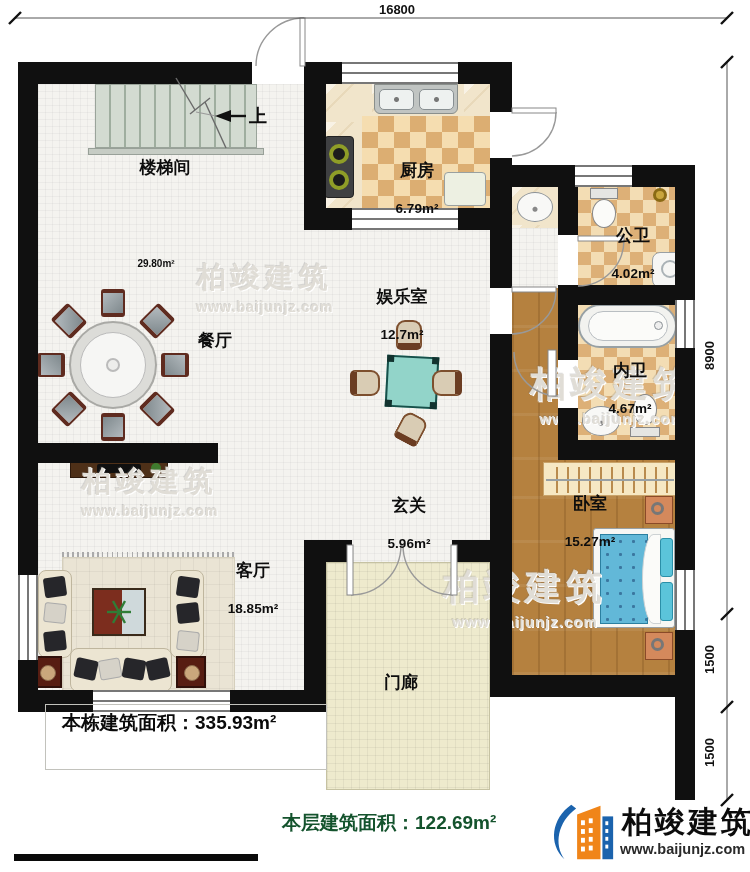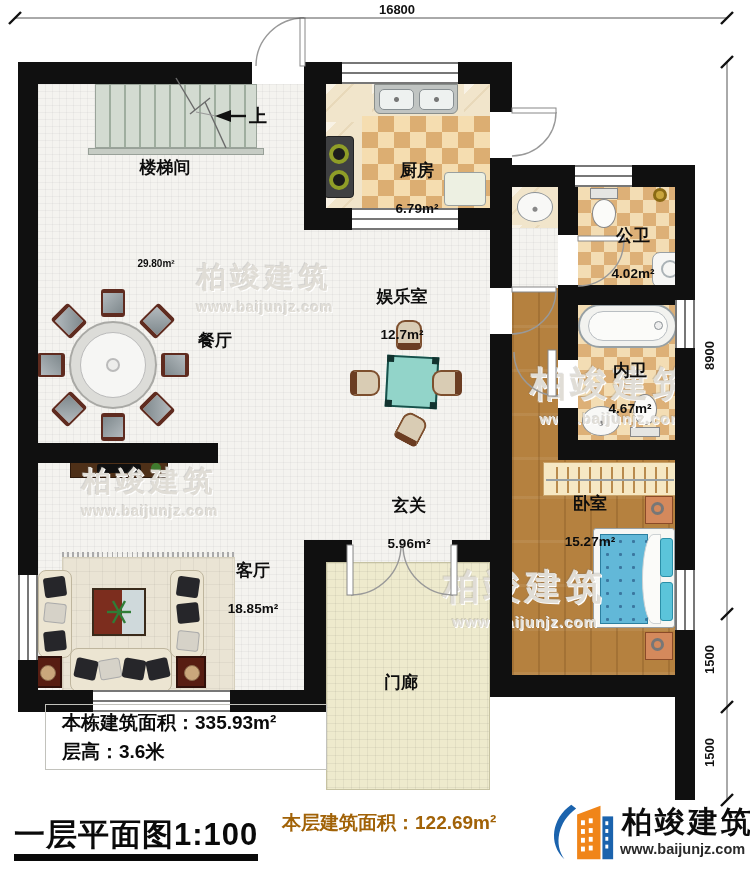--- a/index.html
+++ b/index.html
@@ -111,21 +111,21 @@
   .wm-l .co{font-size:36px;} .wm-l .url{font-size:15px;}
 
   
   .overlay{position:absolute;left:0;top:0;z-index:33;pointer-events:none;}
 
   
   .infobox{position:absolute;left:34px;top:704px;width:282px;height:66px;border:1px solid #c2c2bc;z-index:40;background:transparent;margin-left:11px;}
   .infoline{position:absolute;left:16px;font-size:19px;font-weight:700;color:#0a0a0a;white-space:nowrap;}
   .title{position:absolute;left:14px;top:814px;font-size:31px;font-weight:700;color:#0a0a0a;z-index:40;white-space:nowrap;letter-spacing:1px;}
   .titlebar{position:absolute;left:14px;top:854px;width:244px;height:7px;background:#0a0a0a;z-index:40;}
-  .footline{position:absolute;left:282px;font-size:19px;font-weight:700;color:#a16207;z-index:40;white-space:nowrap;}
+  .footline{position:absolute;left:282px;font-size:19px;font-weight:700;color:#14532d;z-index:40;white-space:nowrap;}
   .brandco{position:absolute;left:622px;top:802px;font-size:30px;font-weight:800;color:#0c0c0c;letter-spacing:3px;z-index:40;white-space:nowrap;}
   .brandurl{position:absolute;left:620px;top:841px;font-size:14.5px;font-weight:700;color:#2a2a2a;z-index:40;white-space:nowrap;}
   .logo{position:absolute;left:544px;top:796px;z-index:40;}
 </style>
 </head>
 <body>
 
 <div class="stage">
 
   <div class="floor tile" style="left:38px;top:84px;width:452px;height:606px;"></div>
@@ -410,23 +410,21 @@
     <span class="rname">卧室</span>
     <span class="rarea">15.27m²</span>
     </div>
   <div class="rlabel" style="left:401px;top:673px;">
     <span class="rname">门廊</span>
     </div>
   <div class="uplabel" style="left:249px;top:104px;">上</div>
 
   <div class="infobox">
     <div class="infoline" style="top:5px;">本栋建筑面积：335.93m²</div>
-    <div class="infoline" style="top:34px;">层高：3.6米</div>
-  </div>
-  <div class="title">一层平面图1:100</div>
+  </div>
   <div class="titlebar"></div>
   <div class="footline" style="top:810px;">本层建筑面积：122.69m²</div>
 
   <svg class="logo" width="74" height="70" viewBox="0 0 76 70">
     <path d="M28,8 C8,22 4,48 21,64 C10,49 14,26 33,12 Z" fill="#1b63ad"></path>
     <polygon points="34,18 58,9 58,64 34,64" fill="#f08519"></polygon>
     <g fill="#ffffff">
       <rect x="38" y="24" width="4" height="5"></rect>
         <rect x="46" y="22" width="4" height="5"></rect>
       <rect x="38" y="33" width="4" height="5"></rect>

